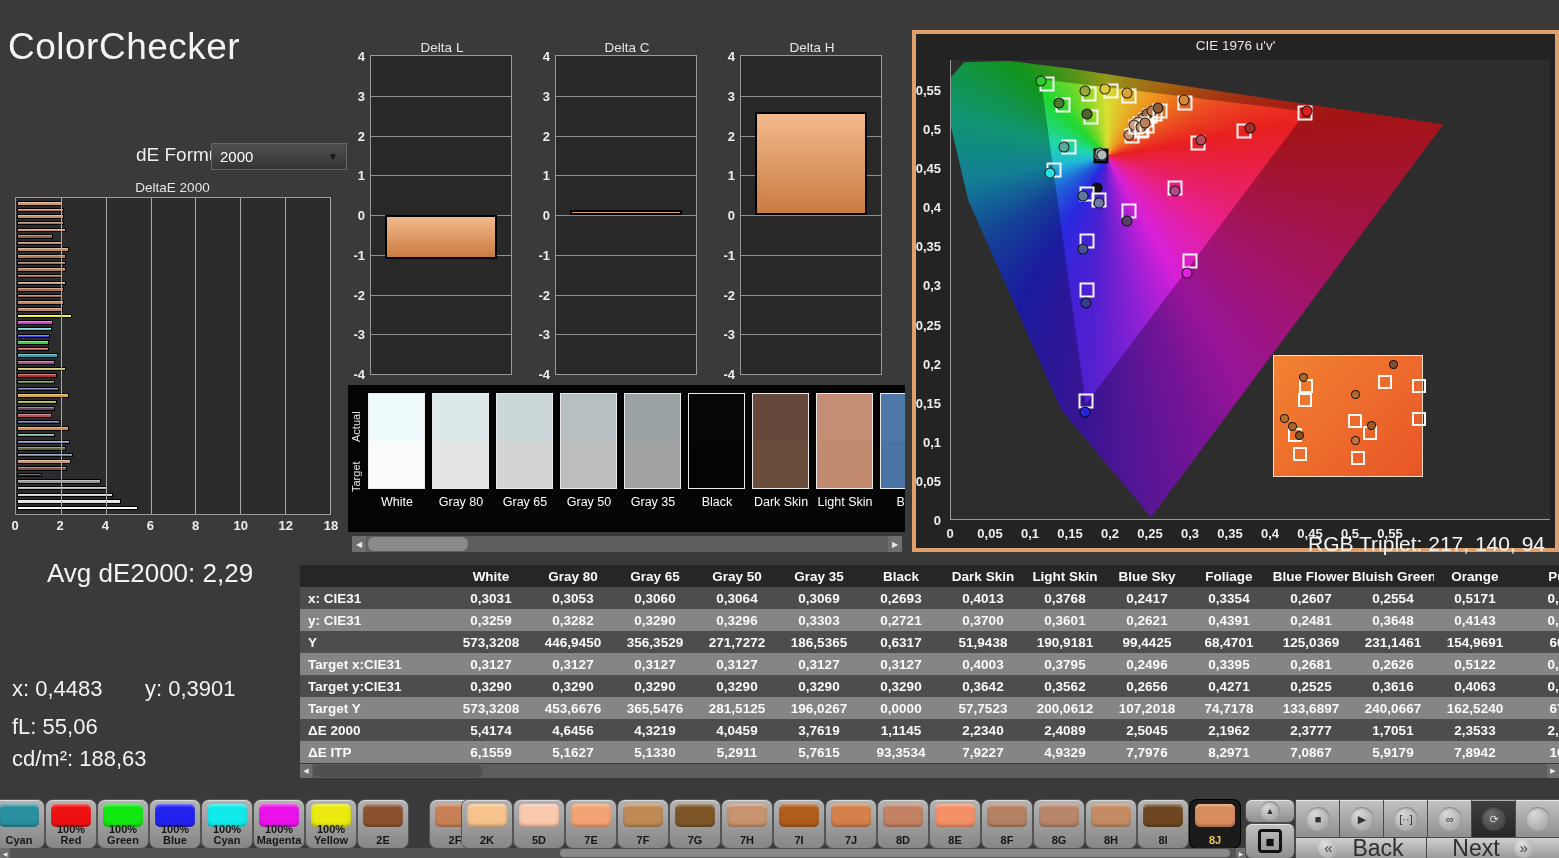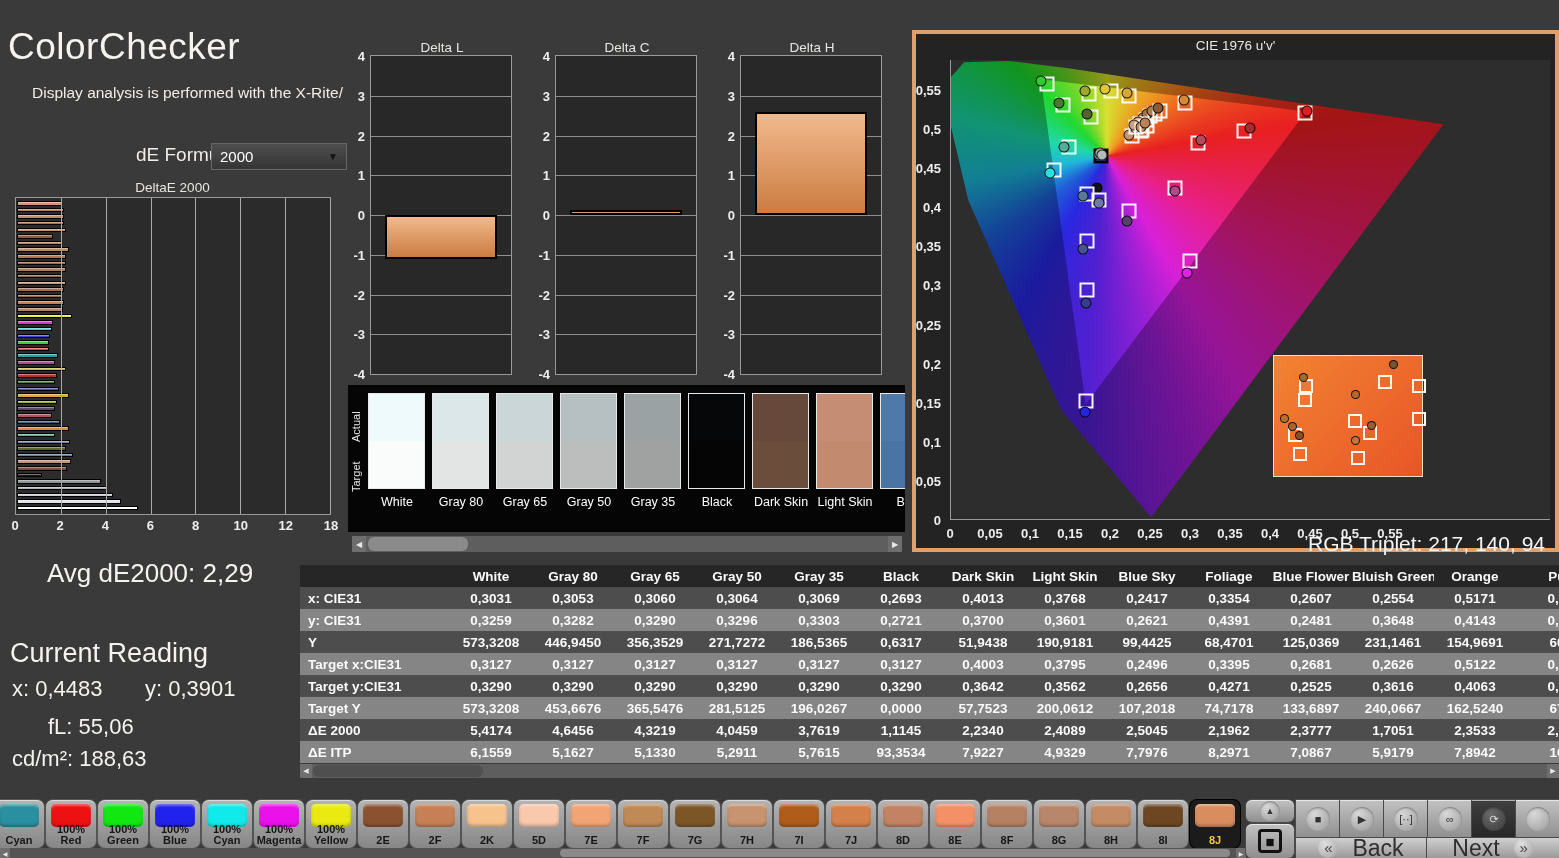--- a/index.html
+++ b/index.html
@@ -49,21 +49,21 @@
   .inset{position:absolute;background:linear-gradient(135deg,#f28332,#e85527);border:1.5px solid #f0ddc8;}
   .inset .pt-sq{width:14px;height:14px;}
   .inset .pt-dot{width:9px;height:9px;}
   .rgb-triplet{left:1185px;top:488px;width:360px;text-align:right;font-size:21px;color:#f5f5f5;margin-top:44px;}
   
   .stat-avg{left:0;top:558px;width:300px;text-align:center;font-size:26px;color:#f5f3ef;}
   .stat-max{left:0;top:594px;width:300px;text-align:center;font-size:26px;color:#f5f3ef;}
   .stat-cur{left:10px;top:638px;font-size:27px;color:#f5f3ef;}
   .stat-xy{left:12px;top:676px;font-size:22px;color:#f5f3ef;}
   .stat-y{left:145px;top:676px;font-size:22px;color:#f5f3ef;}
-  .stat-fl{left:12px;top:714px;font-size:22px;color:#f5f3ef;margin-left:36px;}
+  .stat-fl{left:12px;top:714px;font-size:22px;color:#f5f3ef;}
   .stat-cd{left:12px;top:746px;font-size:22px;color:#f5f3ef;}
   
   .tbl{left:300px;top:565px;width:1259px;overflow:hidden;}
   .trow{display:flex;height:22px;align-items:center;}
   .trow.hdr{background:#262626;font-weight:bold;}
   .trow.odd{background:#4d4d4d;}
   .trow.even{background:#858585;}
   .tcell{width:82px;flex:0 0 82px;text-align:center;font-size:13.5px;font-weight:600;color:#fbfbfb;white-space:nowrap;overflow:hidden;}
   .tcell.lab{width:150px;flex:0 0 150px;text-align:left;padding-left:8px;font-weight:bold;}
   
@@ -80,21 +80,20 @@
   .navbtn{position:absolute;top:838px;height:20px;background:linear-gradient(#cfcfcf,#9a9a9a);box-shadow:0 0 0 1px #4a4a4a;display:flex;align-items:center;justify-content:center;gap:14px;font-size:23px;color:#2e2e2e;}
   .navbtn .chev{width:20px;height:20px;border-radius:50%;background:radial-gradient(circle at 35% 30%,#e0e0e0,#a0a0a0);font-size:15px;line-height:20px;text-align:center;color:#444;}
 </style>
 </head>
 <body>
 
 <div class="stage">
 
   <div class="abs title">ColorChecker</div>
   <div class="abs desc">
-    <div>Display analysis is performed with the X-Rite/</div>
   </div>
   <div class="abs formula-label">dE Formula:</div>
   <div class="abs dropdown">
     <span>2000</span>
     <span class="caret">▼</span>
   </div>
 
   <div class="abs de-title">DeltaE 2000</div>
   <div class="abs de-plot" id="de-plot">
     <div class="de-bars" id="de-bars">
@@ -397,21 +396,20 @@
       <div class="abs cie-xlab" style="position: absolute; left: 1190px; top: 526px;">0,3</div>
       <div class="abs cie-xlab" style="position: absolute; left: 1230px; top: 526px;">0,35</div>
       <div class="abs cie-xlab" style="position: absolute; left: 1270px; top: 526px;">0,4</div>
       <div class="abs cie-xlab" style="position: absolute; left: 1310px; top: 526px;">0,45</div>
       <div class="abs cie-xlab" style="position: absolute; left: 1350px; top: 526px;">0,5</div>
       <div class="abs cie-xlab" style="position: absolute; left: 1390px; top: 526px;">0,55</div>
     </div>
   <div class="abs rgb-triplet">RGB Triplet: 217, 140, 94</div>
 
   <div class="abs stat-avg">Avg dE2000: 2,29</div>
-  <div class="abs stat-cur">Current Reading</div>
   <div class="abs stat-xy">x: 0,4483</div>
   <div class="abs stat-y">y: 0,3901</div>
   <div class="abs stat-fl">fL: 55,06</div>
   <div class="abs stat-cd">cd/m²: 188,63</div>
 
   <div class="abs tbl" id="tbl">
       <div class="trow hdr">
         <div class="tcell lab"></div>
         <div class="tcell">White</div>
         <div class="tcell">Gray 80</div>
@@ -618,21 +616,21 @@
           <div>100%</div>
           <div>Yellow</div>
         </div>
       </div>
       <div class="patch-btn" style="left: 358px;">
         <div class="chip" style="background: rgb(138, 82, 48);"></div>
         <div class="plabel">
           <div>2E</div>
         </div>
       </div>
-      <div class="patch-btn" style="left: 410px; padding-left: 33px;">
+      <div class="patch-btn" style="left: 430px; padding-left: 33px;">
         <div class="chip" style="background: rgb(199, 128, 85);"></div>
         <div class="plabel">
           <div>2F</div>
         </div>
       </div>
       <div class="patch-btn" style="left: 462px;">
         <div class="chip" style="background: rgb(246, 195, 141);"></div>
         <div class="plabel">
           <div>2K</div>
         </div>

